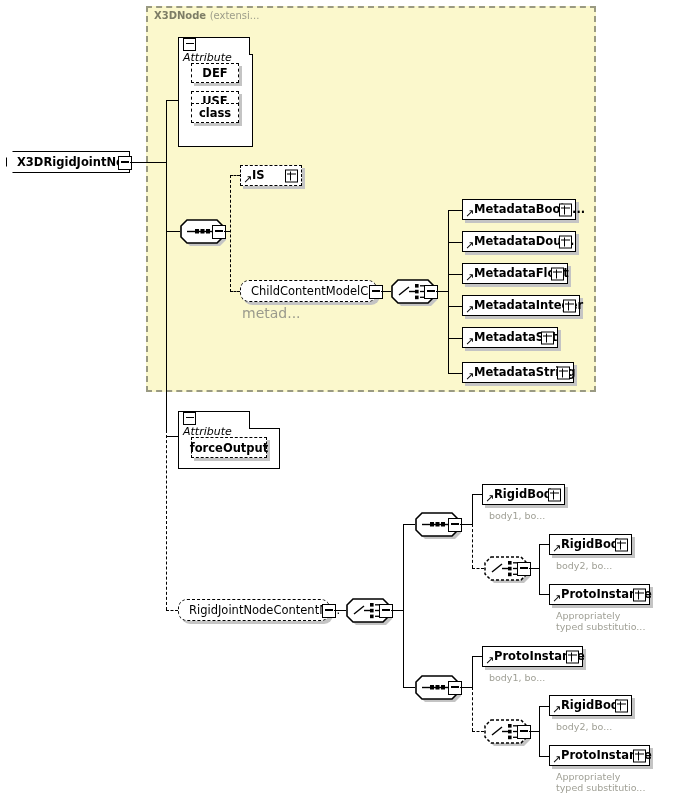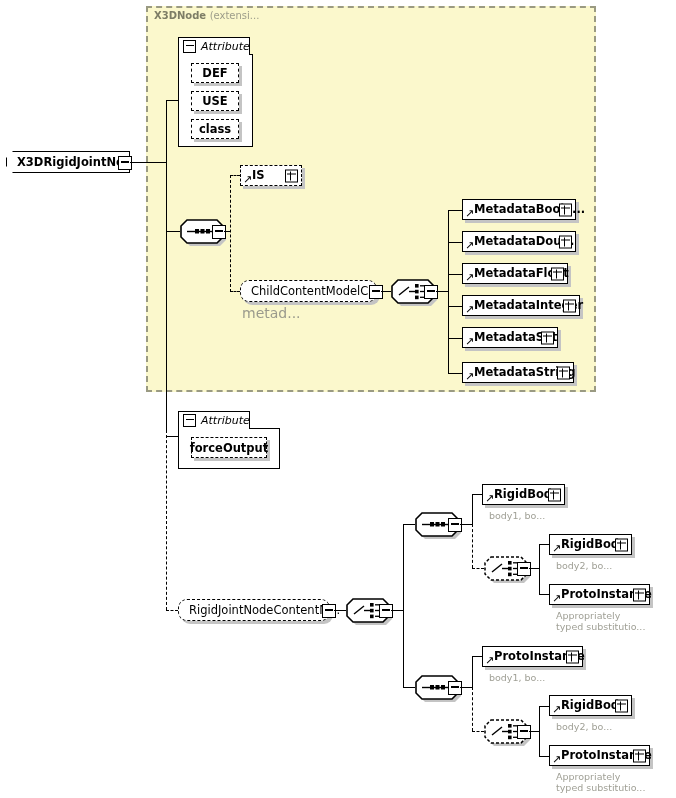--- a/index.html
+++ b/index.html
@@ -78,21 +78,21 @@
   .grpbox .elname{font-size:11.5px;color:#000;padding-left:10px;white-space:nowrap;}
   .grpcaption{
     position:absolute;font-size:14px;color:#9a9a8c;white-space:nowrap;
   }
 
   
   .attrbox{position:absolute;}
   .attrbox .tab{
     position:absolute;left:0;top:0;height:18px;background:#fff;
     border:1.5px solid #000;border-bottom:none;box-sizing:border-box;
-    display:flex;align-items:center;padding-left:4px;z-index:2;
+    display:flex;padding-left:4px;z-index:2;flex-direction:column;
   }
   .attrbox .tab .mini{
     width:11px;height:11px;border:1.4px solid #000;background:#fff;position:relative;
     margin-right:5px;flex:none;
   }
   .attrbox .tab .mini:before{content:"";position:absolute;left:1.5px;right:1.5px;top:3.6px;height:1.4px;background:#000;}
   .attrbox .tab .lbl{font-size:11px;font-style:italic;color:#000;white-space:nowrap;padding-right:5px;}
   .attrbox .body{
     position:absolute;left:0;background:#fff;border:1.5px solid #000;box-sizing:border-box;
   }
@@ -142,21 +142,21 @@
       <span class="mini"></span>
       <span class="lbl">Attribute</span>
     </div>
     <div class="body" style="top:17px;width:75px;height:93px;"></div>
     <div class="attrfield" style="left:13px;top:26px;width:48px;height:20px;">
       <span class="lbl">DEF</span>
     </div>
     <div class="attrfield" style="left:13px;top:54px;width:48px;height:20px;">
       <span class="lbl">USE</span>
     </div>
-    <div class="attrfield" style="left:13px;top:82px;width:48px;height:20px;">
+    <div class="attrfield" style="left:13px;top:66px;width:48px;height:20px;">
       <span class="lbl">class</span>
     </div>
   </div>
 
   <div class="comp" style="left:180px;top:218px;width:44px;height:26px;">
     <svg width="52" height="30" viewBox="0 0 52 30">
       <polygon points="7,2 37,2 43,8 43,19 37,25 7,25 1,19 1,8" fill="#c4c4c4" transform="translate(3,3)"></polygon>
       <polygon points="7,2 37,2 43,8 43,19 37,25 7,25 1,19 1,8" fill="#ffffff" stroke="#000" stroke-width="1.6"></polygon>
       <line x1="7" y1="13.5" x2="37" y2="13.5" stroke="#000" stroke-width="1.4"></line>
       <rect x="15" y="11" width="4" height="4.5" fill="#000"></rect>

